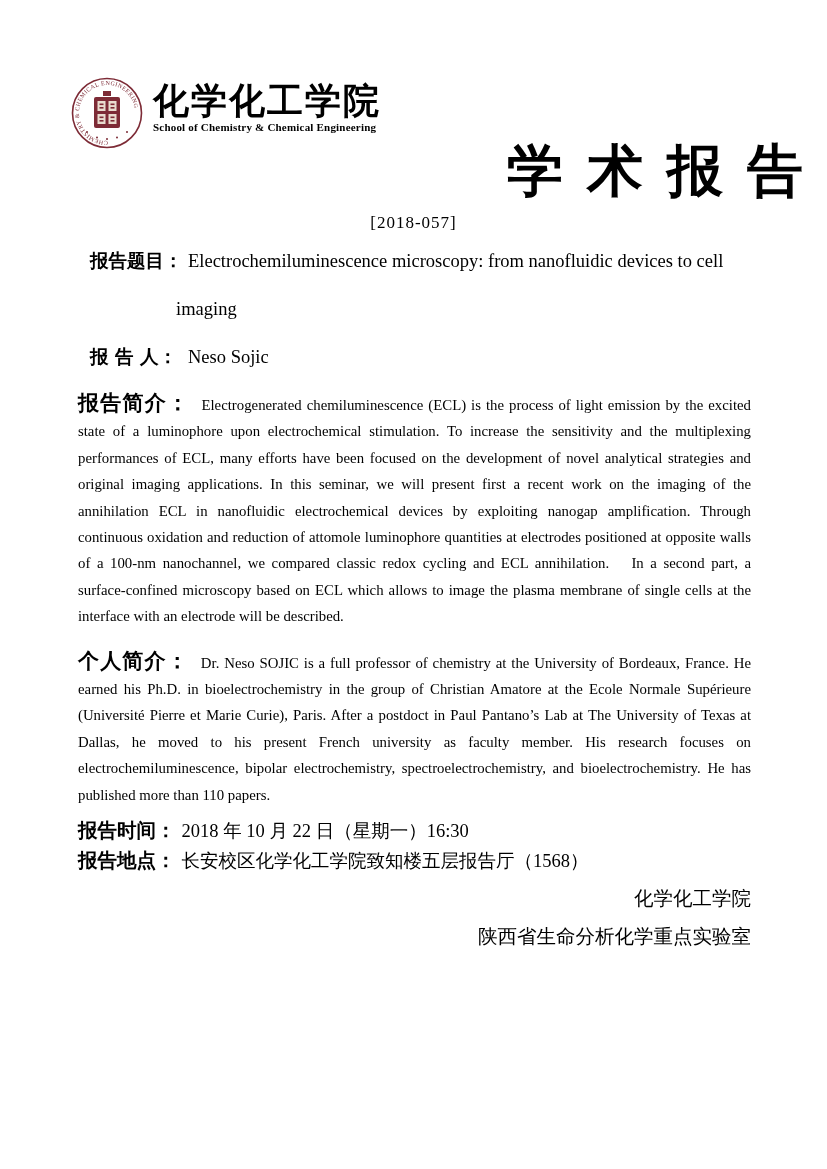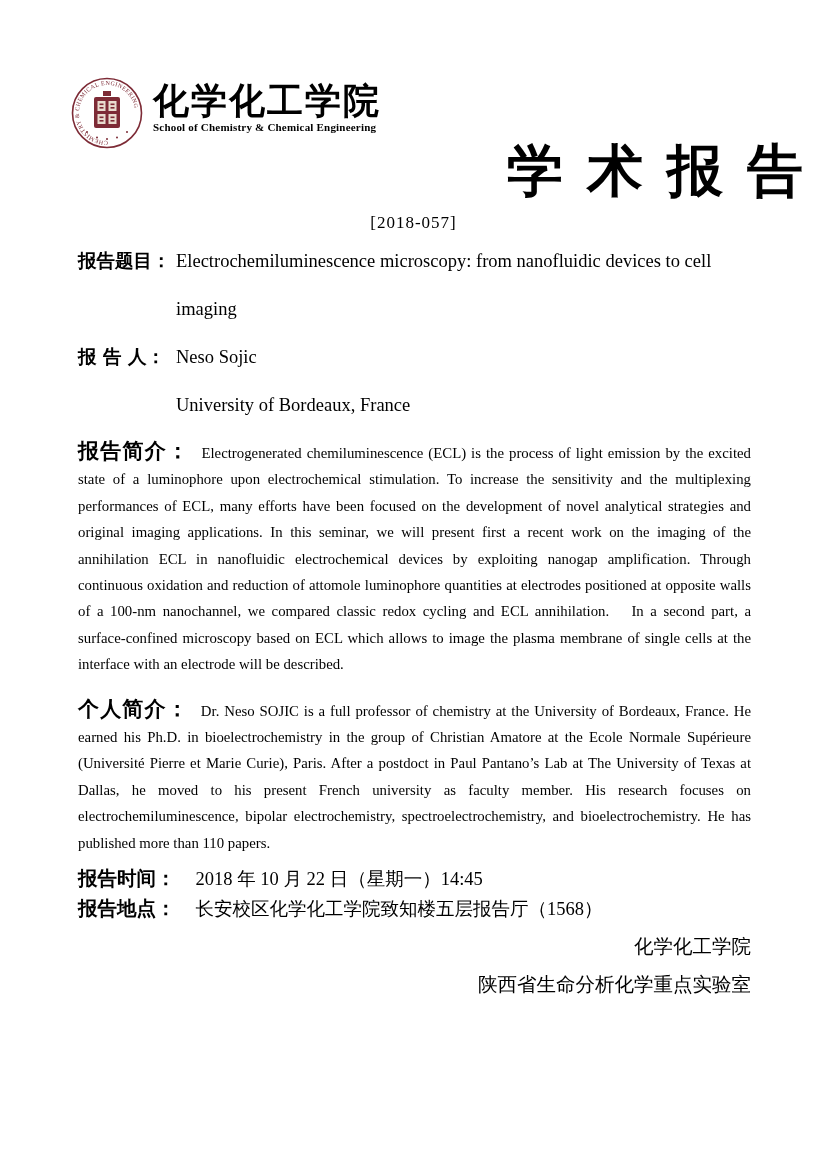--- a/index.html
+++ b/index.html
@@ -79,20 +79,21 @@
     line-height: 48px;
     white-space: nowrap;
   }
   .field-label {
     display: inline-block;
     width: 98px;
     font-family: "DejaVu Serif", serif;
     font-weight: 700;
     font-size: 18.5px;
     white-space: pre;
+    margin-left: 12px;
   }
   .indent-98 { padding-left: 98px; }
 
   .para {
     text-align: justify;
     font-size: 14.8px;
     line-height: 26.4px;
   }
   .para-label {
     font-family: "DejaVu Serif", serif;
@@ -107,21 +108,21 @@
     margin-top: 0;
     font-size: 18.5px;
     line-height: 30px;
     white-space: nowrap;
   }
   .detail-block { margin-top: 8px; }
   .detail-label {
     font-family: "DejaVu Serif", serif;
     font-weight: 700;
     font-size: 19.5px;
-    margin-right: 20px;
+    margin-right: 6px;
   }
 
   .signature-block {
     text-align: right;
     font-size: 19.5px;
     line-height: 38px;
     margin-top: 4px;
   }
   .signature-line { white-space: nowrap; }
 </style>
@@ -177,35 +178,32 @@
     <div class="field-line">
       <span class="field-label">报告题目：</span><span>Electrochemiluminescence microscopy: from nanofluidic devices to cell</span>
     </div>
     <div class="field-line indent-98">
       <span>imaging</span>
     </div>
 
     <div class="field-line">
       <span class="field-label">报 告 人：</span><span>Neso Sojic</span>
     </div>
-    <div class="field-line indent-98">
-      <span>University of Bordeaux, France</span>
-    </div>
 
     <div class="para para-abstract">
       <span class="para-label">报告简介：</span><span>Electrogenerated chemiluminescence (ECL) is the process of light emission by the excited state of a luminophore upon electrochemical stimulation. To increase the sensitivity and the multiplexing performances of ECL, many efforts have been focused on the development of novel analytical strategies and original imaging applications. In this seminar, we will present first a recent work on the imaging of the annihilation ECL in nanofluidic electrochemical devices by exploiting nanogap amplification. Through continuous oxidation and reduction of attomole luminophore quantities at electrodes positioned at opposite walls of a 100-nm nanochannel, we compared classic redox cycling and ECL annihilation.  In a second part, a surface-confined microscopy based on ECL which allows to image the plasma membrane of single cells at the interface with an electrode will be described.</span>
     </div>
 
     <div class="para para-bio">
       <span class="para-label">个人简介：</span><span>Dr. Neso SOJIC is a full professor of chemistry at the University of Bordeaux, France. He earned his Ph.D. in bioelectrochemistry in the group of Christian Amatore at the Ecole Normale Supérieure (Université Pierre et Marie Curie), Paris. After a postdoct in Paul Pantano’s Lab at The University of Texas at Dallas, he moved to his present French university as faculty member. His research focuses on electrochemiluminescence, bipolar electrochemistry, spectroelectrochemistry, and bioelectrochemistry. He has published more than 110 papers.</span>
     </div>
 
     <div class="detail-block">
       <div class="detail-line">
-        <span class="detail-label">报告时间：</span><span>2018 年 10 月 22 日（星期一）14:45</span>
+        <span class="detail-label">报告时间：</span><span>2018 年 10 月 22 日（星期一）16:30</span>
       </div>
       <div class="detail-line">
         <span class="detail-label">报告地点：</span><span>长安校区化学化工学院致知楼五层报告厅（1568）</span>
       </div>
     </div>
 
     <div class="signature-block">
       <div class="signature-line">化学化工学院</div>
       <div class="signature-line">陕西省生命分析化学重点实验室</div>
     </div>

